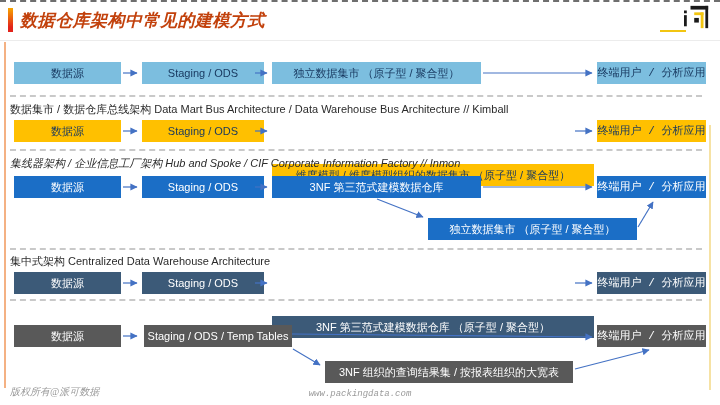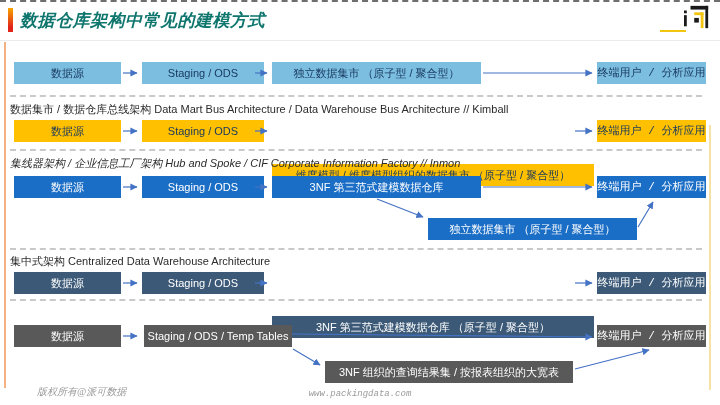--- a/index.html
+++ b/index.html
@@ -10,21 +10,21 @@
   .top-dashes { position:absolute; top:0; left:0; width:720px; height:0;
     border-top:2px dashed #6e6e6e; }
   .frame-top { position:absolute; top:40px; left:0; width:720px; height:0;
     border-top:1px solid #ececec; }
   .vline-left { position:absolute; left:4px; top:42px; width:2px; height:346px; background:#F4B183; }
   .vline-right { position:absolute; left:709px; top:125px; width:2px; height:265px; background:#F6E2A4; }
 
   .accent-bar { position:absolute; left:8px; top:8px; width:5px; height:24px;
     background:linear-gradient(180deg,#F7A600 0%,#E2231A 80%); }
   .page-title { position:absolute; left:20px; top:9px; font-size:17px; font-weight:bold;
-    font-style:italic; color:#0f766e; letter-spacing:0.5px; white-space:nowrap; }
+    font-style:italic; color:#c2410c; letter-spacing:0.5px; white-space:nowrap; }
 
   .logo { position:absolute; left:684px; top:4px; }
   .logo-underline { position:absolute; left:660px; top:30px; width:26px; height:2px; background:#F2C511; }
 
   .sec-heading { position:absolute; left:10px; font-size:11px; color:#2b2b2b; white-space:nowrap; }
   .h1 { top:45px; } .h2 { top:102px; } .h3 { top:156px;font-style:italic; } .h4 { top:254px; } .h5 { top:306px; }
 
   .node { position:absolute; height:22px; line-height:22px; text-align:center;
     font-size:11px; white-space:nowrap; overflow:hidden; }
   .r1 { top:62px; } .r2 { top:120px; } .r3 { top:176px; } .r4 { top:272px; } .r5 { top:325px; }
@@ -42,21 +42,21 @@
   .c3 { background:#1B6EC6; color:#fff; }
   .c4 { background:#3C5A78; color:#fff; }
   .c5 { background:#595959; color:#fff; }
 
   .sep { position:absolute; left:10px; width:692px; height:0; border-top:2px dashed #C9C9C9; }
   .sep1 { top:95px; } .sep2 { top:149px; } .sep3 { top:248px; } .sep4 { top:299px; }
 
   .arrow-layer { position:absolute; left:0; top:0; width:720px; height:405px; pointer-events:none; }
 
   .wm-left { position:absolute; left:10px; top:385px; font-size:10px; font-style:italic;
-    color:#9a9a9a; font-family:"Liberation Serif","DejaVu Serif",serif;margin-left:27px; }
+    color:#9a9a9a; font-family:"Liberation Serif","DejaVu Serif",serif; }
   .wm-center { position:absolute; left:0; top:389px; width:720px; text-align:center;
     font-size:9px; font-style:italic; color:#9a9a9a;
     font-family:"Liberation Mono","DejaVu Sans Mono",monospace; }
 </style>
 </head>
 <body>
 
 <div class="stage">
 
   <div class="top-dashes"></div>

